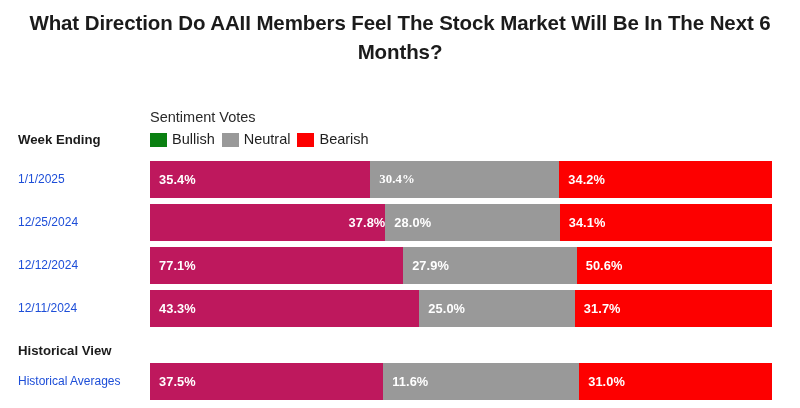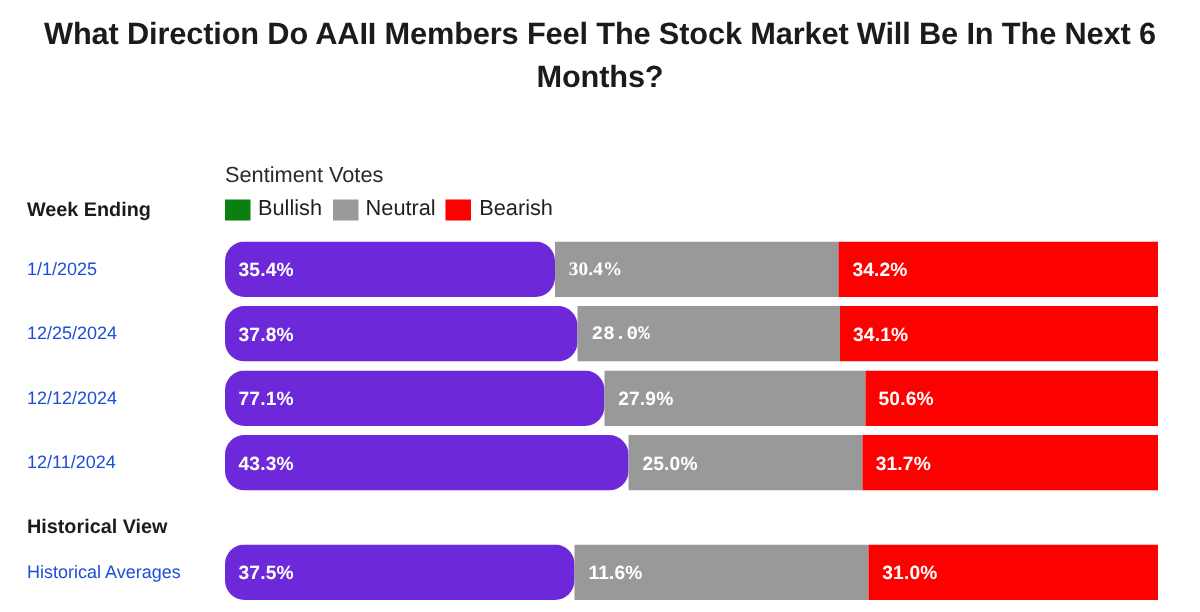--- a/index.html
+++ b/index.html
@@ -116,21 +116,21 @@
     overflow: hidden;
   }
   .seg-label {
     color: #ffffff;
     font-size: 12.8px;
     font-weight: bold;
     padding-left: 9px;
     white-space: nowrap;
     letter-spacing: 0.1px;
   }
-  .seg-bullish { background: #6d28d9; border-radius: 13px; }
+  .seg-bullish { background: #be185d; }
   .seg-neutral { background: #999999; }
   .seg-bearish { background: #fd0000; }
 </style>
 </head>
 <body>
 
 <div class="page">
 
   <div class="title">What Direction Do AAII Members Feel The Stock Market Will Be In The Next 6 Months?</div>
 
@@ -165,24 +165,24 @@
             <span class="seg-label">30.4%</span>
           </div>
           <div class="seg seg-bearish" style="width: 34.2%;">
             <span class="seg-label">34.2%</span>
           </div>
         </div>
       </div>
       <div class="row" style="top: 204px;">
         <div class="row-label">12/25/2024</div>
         <div class="bar">
-          <div class="seg seg-bullish" style="width: 37.8378%;">
+          <div class="seg seg-bullish" style="width: 37.8378%; justify-content: flex-end;">
             <span class="seg-label">37.8%</span>
           </div>
-          <div class="seg seg-neutral" style="width: 28.028%; font-family: Liberation Mono, monospace;">
+          <div class="seg seg-neutral" style="width: 28.028%;">
             <span class="seg-label">28.0%</span>
           </div>
           <div class="seg seg-bearish" style="width: 34.1341%;">
             <span class="seg-label">34.1%</span>
           </div>
         </div>
       </div>
       <div class="row" style="top: 247px;">
         <div class="row-label">12/12/2024</div>
         <div class="bar">

